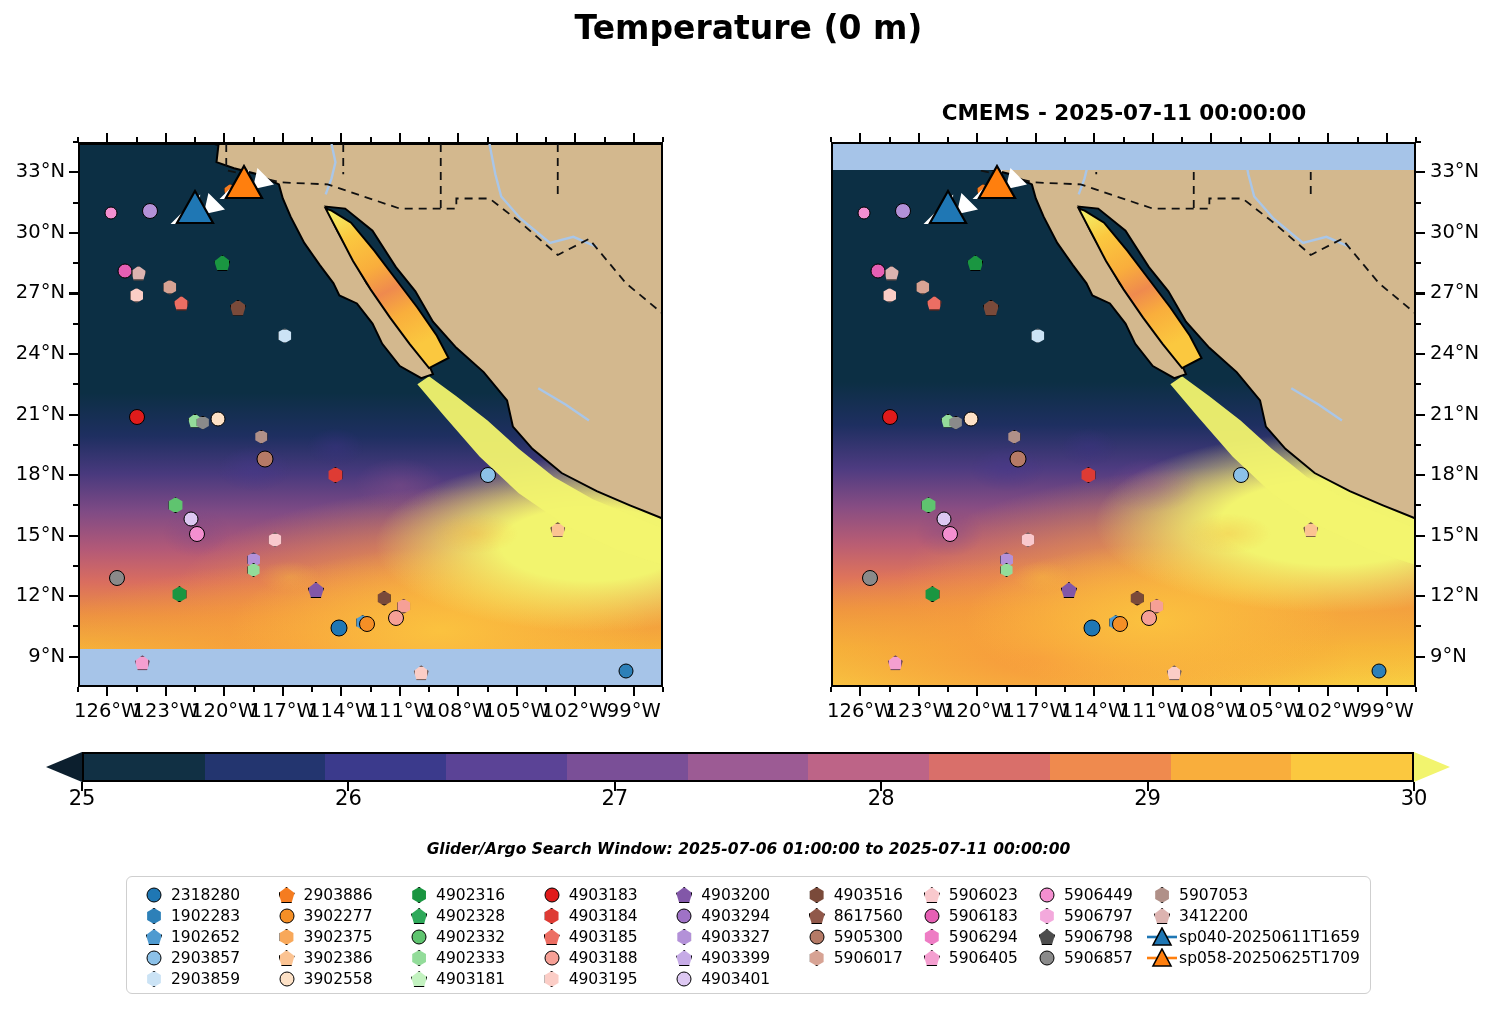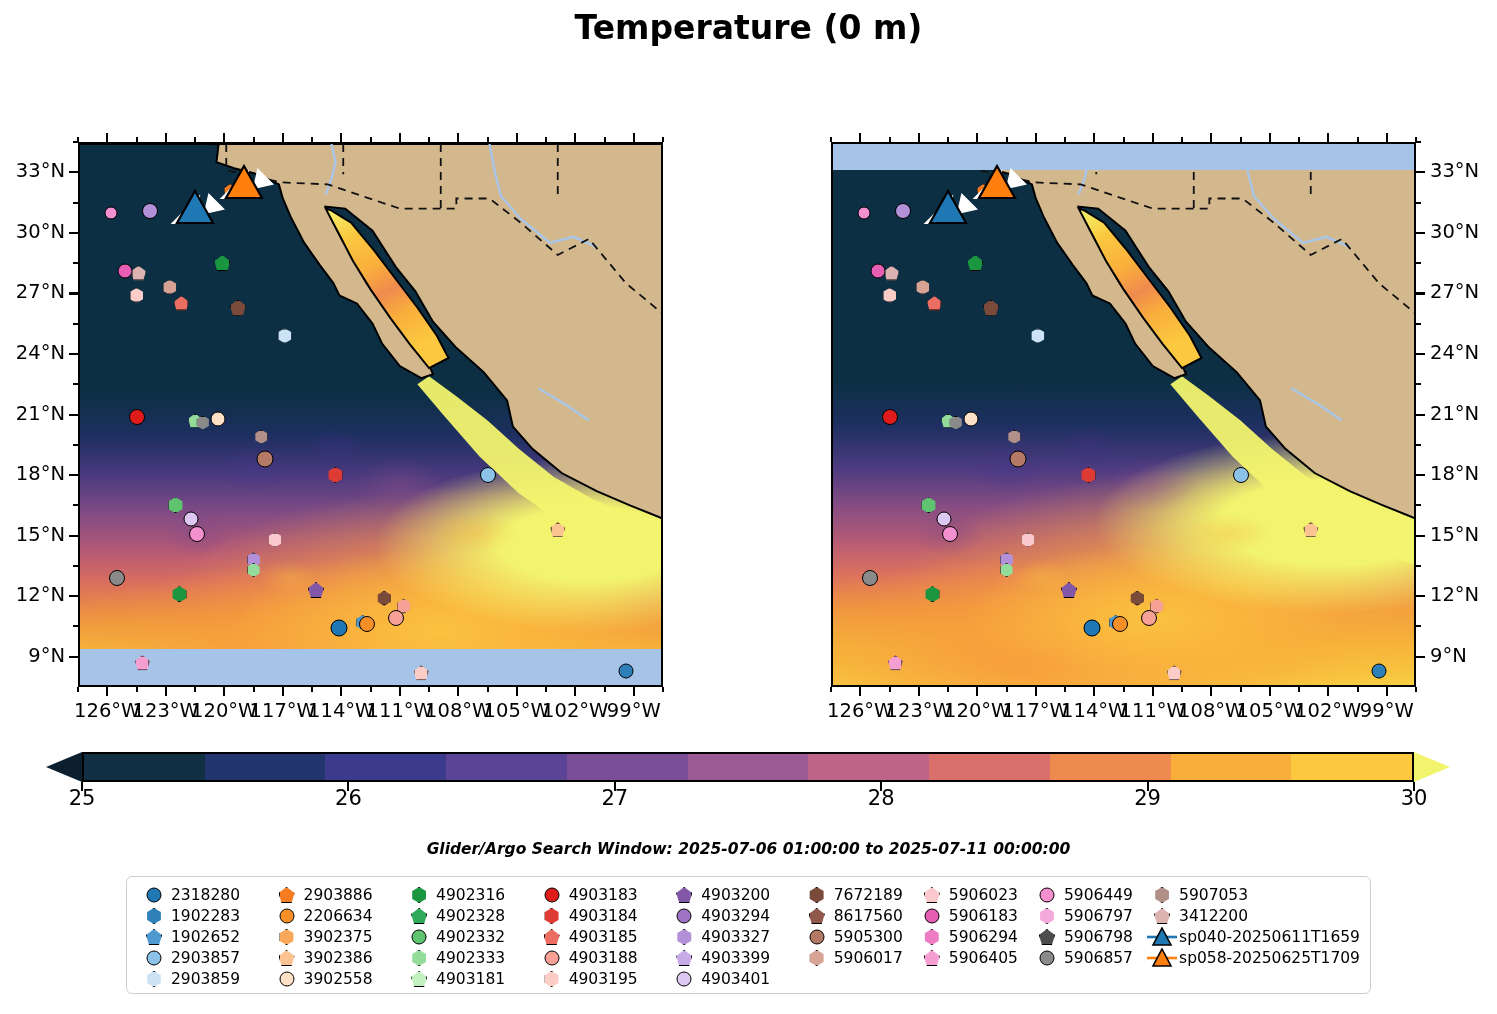--- a/index.html
+++ b/index.html
@@ -135,20 +135,21 @@
   .mk-hex{border:1.5px solid #000;clip-path:polygon(50% 0%,93% 25%,93% 75%,50% 100%,7% 75%,7% 25%);}
   .mk-pent{border:1.5px solid #000;clip-path:polygon(50% 0%,100% 38%,81% 100%,19% 100%,0% 38%);}
 </style>
 </head>
 <body>
 
 <div class="fig">
 
   <div id="figure-title">Temperature (0 m)</div>
 
+  <div class="panel-title" id="title-right">CMEMS - 2025-07-11 00:00:00</div>
 
   <div class="map-panel" id="map-left">
     <div class="layer ocean-base"></div>
     <div class="layer sst-warm"></div>
     <div class="layer sst-eddy"></div>
     <div class="layer land">
         <svg width="585" height="545" style="position: absolute; left: 0px; top: 0px;">
           <polygon points="349.0500000000001,232.12962962962962 376.3499999999999,252.3148148148148 407.5500000000001,276.53703703703707 438.75,304.79629629629636 473.84999999999997,333.0555555555556 512.8499999999999,355.2592592592593 551.8499999999999,371.4074074074074 585,385.53703703703707 585,421.8703703703703 536.25,405.72222222222223 485.5500000000001,381.5 438.75,349.2037037037037 399.75,312.8703703703704 364.65000000000003,272.5 337.3499999999999,240.2037037037037" fill="#f2f46e" opacity="0.95"></polygon>
           <polygon points="0,0 134.5500000000001,0 138.44999999999987,1.0092592592592018 136.5,18.166666666666636 154.05000000000013,24.22222222222228 177.44999999999987,30.277777777777775 198.90000000000003,40.37037037037037 202.8000000000001,54.499999999999986 210.59999999999997,72.6666666666667 224.25000000000003,98.90740740740739 239.84999999999997,121.1111111111111 253.5,139.27777777777774 259.34999999999997,151.38888888888889 276.90000000000003,159.46296296296293 292.5,179.6481481481481 302.25000000000006,199.83333333333331 319.8000000000001,222.03703703703704 341.25,234.14814814814818 352.9499999999999,230.1111111111111 343.1999999999999,207.90740740740745 323.6999999999999,185.7037037037037 302.25000000000006,159.46296296296293 286.65000000000003,139.27777777777774 273,115.05555555555554 257.4000000000001,86.79629629629632 245.6999999999999,62.574074074074105 265.1999999999999,64.59259259259258 292.5,86.79629629629632 315.9000000000001,123.12962962962966 335.4000000000001,147.35185185185185 352.9499999999999,177.62962962962965 376.3499999999999,203.87037037037038 403.65000000000003,228.0925925925926 427.0500000000001,256.35185185185185 432.90000000000003,282.59259259259255 452.40000000000003,304.79629629629636 481.6500000000001,329.01851851851853 516.75,347.18518518518516 549.9,361.3148148148148 585,375.4444444444445 585,0" fill="#d3b88e" stroke="#000" stroke-width="2"></polygon>
           <defs>
@@ -528,21 +529,21 @@
         <div class="legend-entry">
           <div class="legend-sym">
             <div class="sym sym-pent" style="background: rgb(245, 124, 32);"></div>
           </div>
           <div class="legend-text">2903886</div>
         </div>
         <div class="legend-entry">
           <div class="legend-sym">
             <div class="sym sym-circle" style="background: rgb(245, 143, 38);"></div>
           </div>
-          <div class="legend-text">2206634</div>
+          <div class="legend-text">3902277</div>
         </div>
         <div class="legend-entry">
           <div class="legend-sym">
             <div class="sym sym-hex" style="background: rgb(248, 168, 90);"></div>
           </div>
           <div class="legend-text">3902375</div>
         </div>
         <div class="legend-entry">
           <div class="legend-sym">
             <div class="sym sym-pent" style="background: rgb(251, 195, 146);"></div>
@@ -650,21 +651,21 @@
             <div class="sym sym-circle" style="background: rgb(221, 200, 242);"></div>
           </div>
           <div class="legend-text">4903401</div>
         </div>
       </div>
       <div class="legend-col" style="width: 132px;">
         <div class="legend-entry">
           <div class="legend-sym">
             <div class="sym sym-hex" style="background: rgb(122, 74, 58);"></div>
           </div>
-          <div class="legend-text">7672189</div>
+          <div class="legend-text">4903516</div>
         </div>
         <div class="legend-entry">
           <div class="legend-sym">
             <div class="sym sym-pent" style="background: rgb(144, 88, 74);"></div>
           </div>
           <div class="legend-text">8617560</div>
         </div>
         <div class="legend-entry">
           <div class="legend-sym">
             <div class="sym sym-circle" style="background: rgb(181, 122, 102);"></div>

